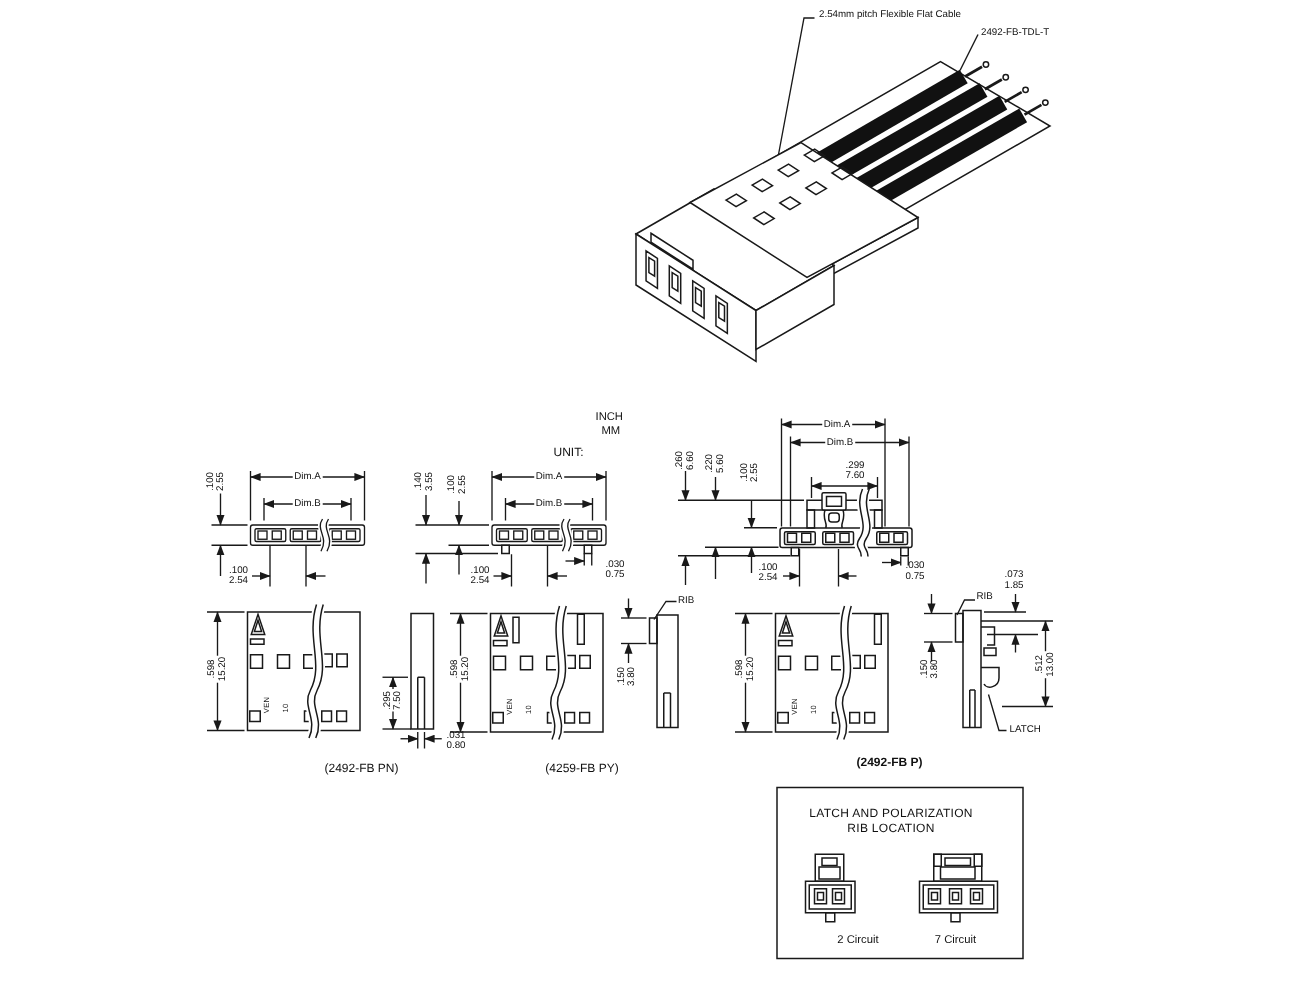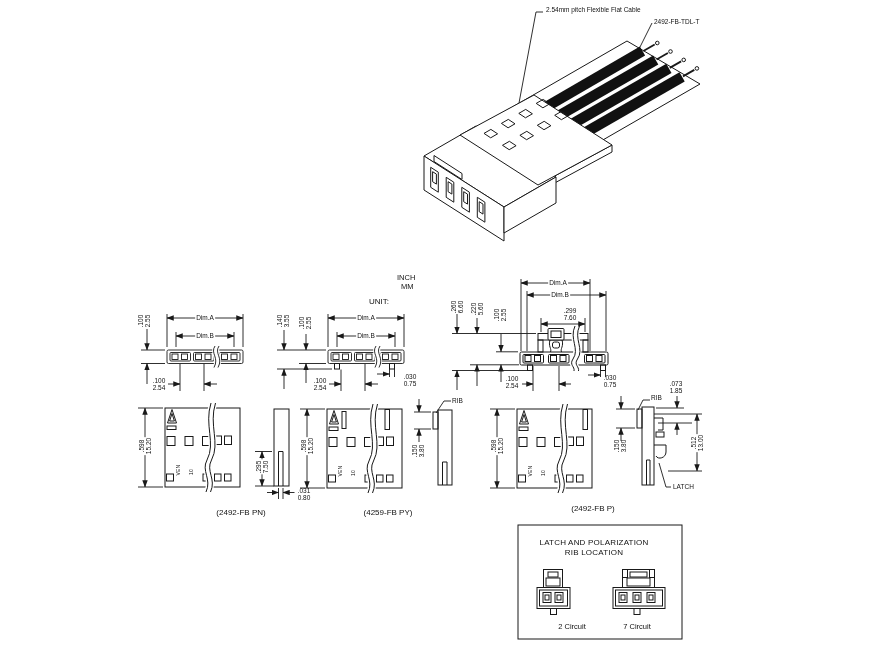--- a/index.html
+++ b/index.html
@@ -434,20 +434,20 @@
     </div>
 <div class="t rot" style="left:620px;top:446px;">
       <span>.150</span>
       <span>3.80</span>
     </div>
 <div class="t rot bg" style="left:697px;top:443px;">
       <span>.512</span>
       <span>13.00</span>
     </div>
 <div class="lab" style="left:673px;top:483px;">LATCH</div>
-<div class="t cap" style="left:593px;top:509px;">(2492-FB P)</div>
+<div class="t cap" style="left:593px;top:509px;font-weight:bold;">(2492-FB P)</div>
 
 <div class="t leg" style="left:594px;top:543px;">LATCH AND POLARIZATION</div>
 <div class="t leg" style="left:594px;top:553px;">RIB LOCATION</div>
 <div class="t cir" style="left:572px;top:627px;">2 Circuit</div>
 <div class="t cir" style="left:637px;top:627px;">7 Circuit</div>
 
 </div>
 
 </body></html>

